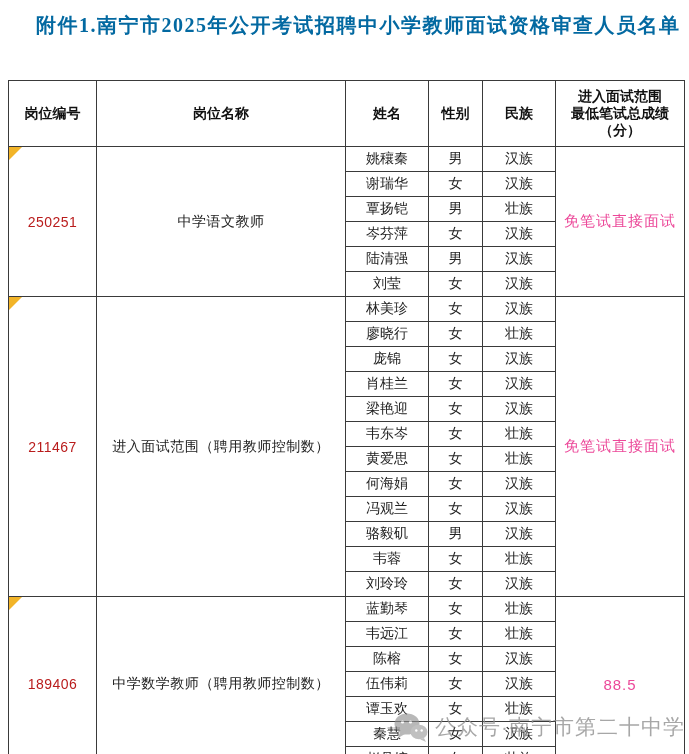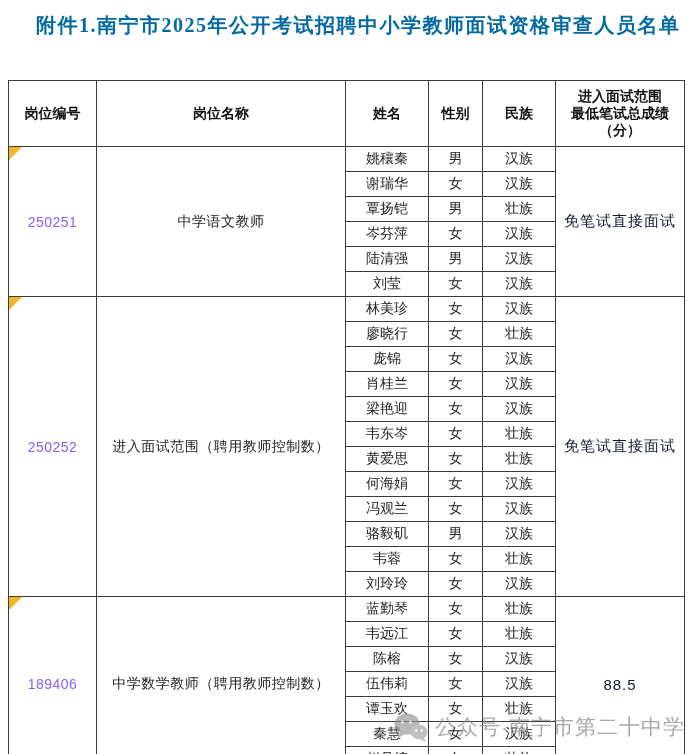--- a/index.html
+++ b/index.html
@@ -27,23 +27,23 @@
     border:1px solid #3a3a3a;
     text-align:center; vertical-align:middle;
     color:#222; overflow:hidden;
   }
   thead th {
     height:66px; font-size:14px; font-weight:bold; color:#111;
     padding:0 2px;
   }
   th.multiline { white-space:pre-line; line-height:17px; }
   tbody td { font-size:14px; height:25px; padding:0 2px; }
-  td.code-cell { position:relative; color:#8b5cf6; letter-spacing:0.5px; }
+  td.code-cell { position:relative; color:#b91c1c; letter-spacing:0.5px; }
   td.position-cell { letter-spacing:0.5px;text-align:center; }
-  td.score-cell { font-size:15px; letter-spacing:1px; color:#0f172a; }
+  td.score-cell { font-size:15px; letter-spacing:1px; color:#ec4899; }
   .corner-flag {
     position:absolute; top:0; left:0; width:0; height:0;
     border-top:13px solid #f2b428;
     border-right:13px solid transparent;
   }
   .watermark {
     position:absolute; top:708px; left:394px; height:38px;
     display:flex; align-items:center; gap:7px;
     white-space:nowrap; z-index:5;
   }
@@ -107,21 +107,21 @@
         <td>陆清强</td>
         <td>男</td>
         <td>汉族</td>
       </tr>
       <tr>
         <td>刘莹</td>
         <td>女</td>
         <td>汉族</td>
       </tr>
       <tr>
-        <td rowspan="12" class="code-cell"><span class="corner-flag"></span><span>250252</span></td>
+        <td rowspan="12" class="code-cell"><span class="corner-flag"></span><span>211467</span></td>
         <td rowspan="12" class="position-cell">进入面试范围（聘用教师控制数）</td>
         <td>林美珍</td>
         <td>女</td>
         <td>汉族</td>
         <td rowspan="12" class="score-cell">免笔试直接面试</td>
       </tr>
       <tr>
         <td>廖晓行</td>
         <td>女</td>
         <td>壮族</td>

